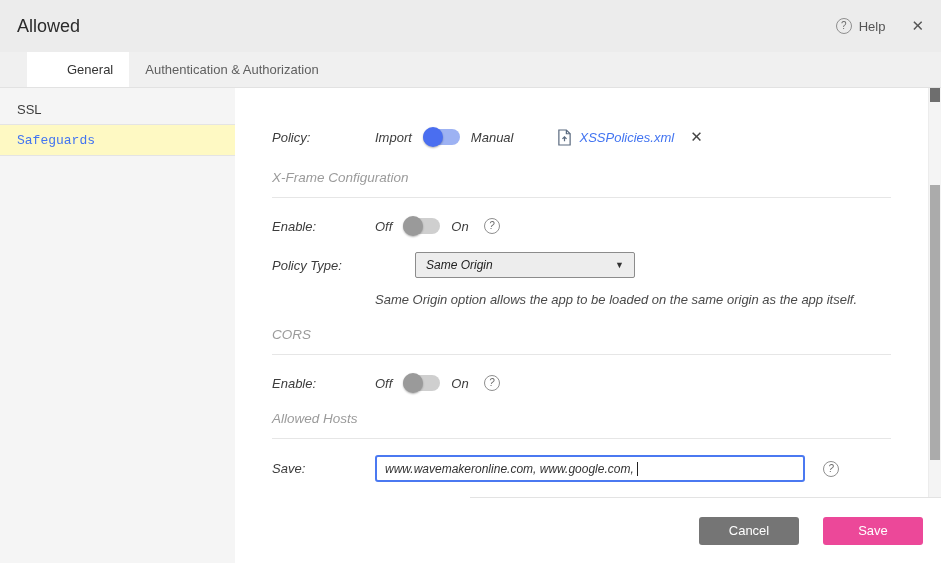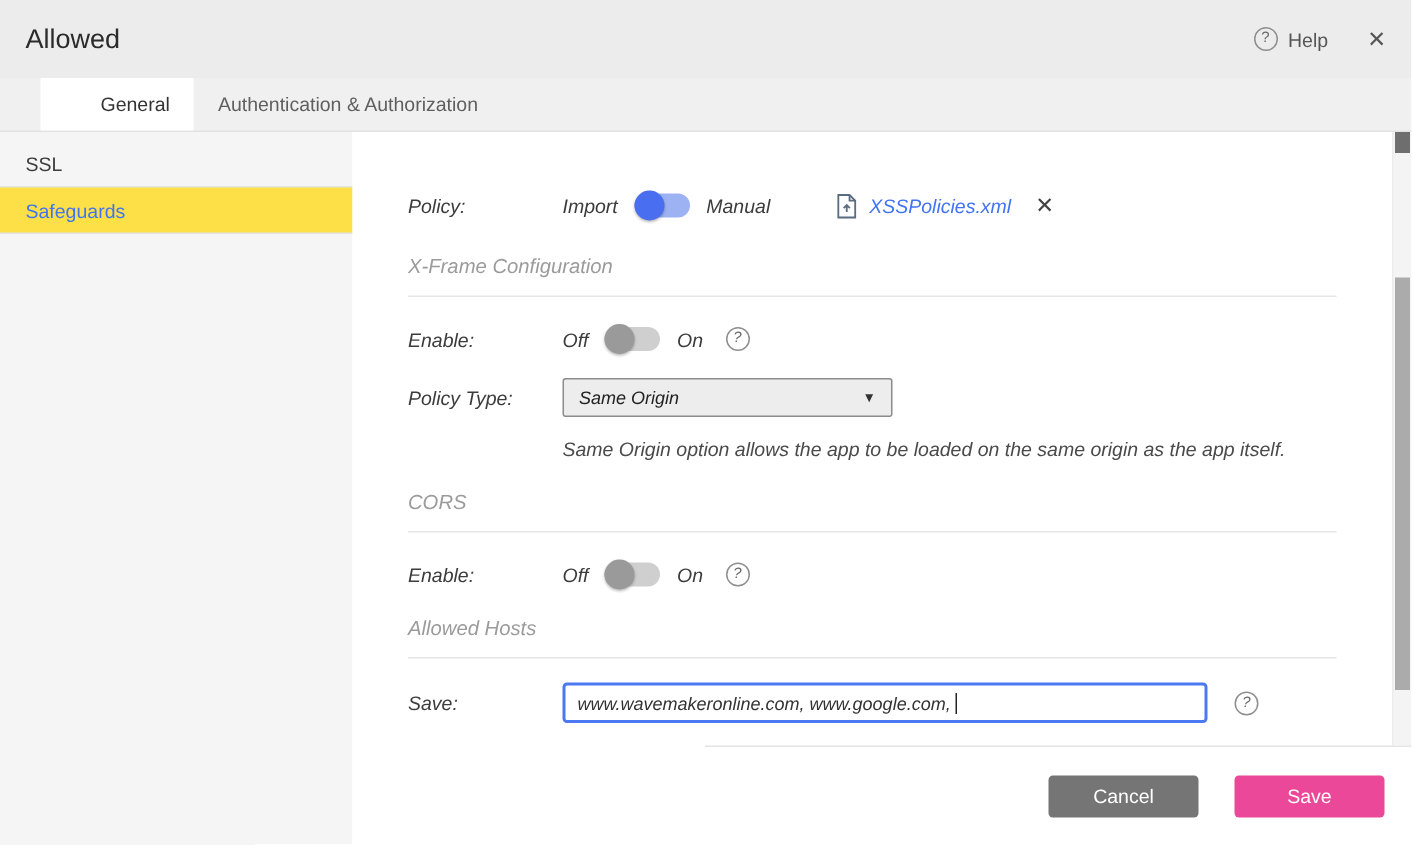--- a/index.html
+++ b/index.html
@@ -42,22 +42,22 @@
   .bodywrap { display: flex; height: 475px; position: relative; }
 
   .sidebar {
     width: 235px; background: #f5f5f5; padding-top: 6px; flex-shrink: 0;
   }
   .side-item {
     height: 30px; display: flex; align-items: center;
     padding: 0 17px; font-size: 13px; color: #3c3c3c; cursor: pointer;
   }
   .side-item.selected {
-    height: 32px; background: #fde047; color: #4274f1;
-    border-top: 1px solid #e4e4e4; border-bottom: 1px solid #e4e4e4;
+    height: 32px; background: #fef9c3; color: #4274f1;
+    border-top: 1px solid #e4e4e4; border-bottom: 1px solid #e4e4e4; font-family: Liberation Mono, monospace;
   }
 
   .main { flex: 1; position: relative; background: #ffffff; }
   .scroll-content {
     position: absolute; top: 0; left: 0; right: 13px; bottom: 66px;
     overflow: hidden; padding: 12px 37px; font-style: italic;
   }
 
   .row { display: flex; align-items: center; }
   .row-label { width: 103px; flex-shrink: 0; font-size: 13px; color: #3c3c3c; }
@@ -87,21 +87,21 @@
 
   .section-title { font-size: 13.5px; color: #9b9b9b; }
   .st-xframe { margin-top: 24px; }
   .st-cors { margin-top: 20px; }
   .st-hosts { margin-top: 20px; }
   .divider { height: 1px; background: #e6e6e6; margin-top: 12px; }
 
   .row-enable { margin-top: 20px; }
   .row-enable .qicon { margin-left: 15px; cursor: pointer; }
 
-  .row-ptype { margin-top: 18px; }
+  .row-ptype { margin-top: 18px; gap: 40px; }
   .select-box {
     width: 220px; height: 26px; background: #ededed;
     border: 1px solid #8c8c8c; border-radius: 2px;
     display: flex; align-items: center; padding: 0 10px;
     font-size: 12px; color: #222; cursor: pointer;
   }
   .select-caret { margin-left: auto; font-size: 9px; color: #333; }
 
   .row-desc { margin-top: 14px; padding-left: 103px; font-size: 13px; color: #4a4a4a; }
 

